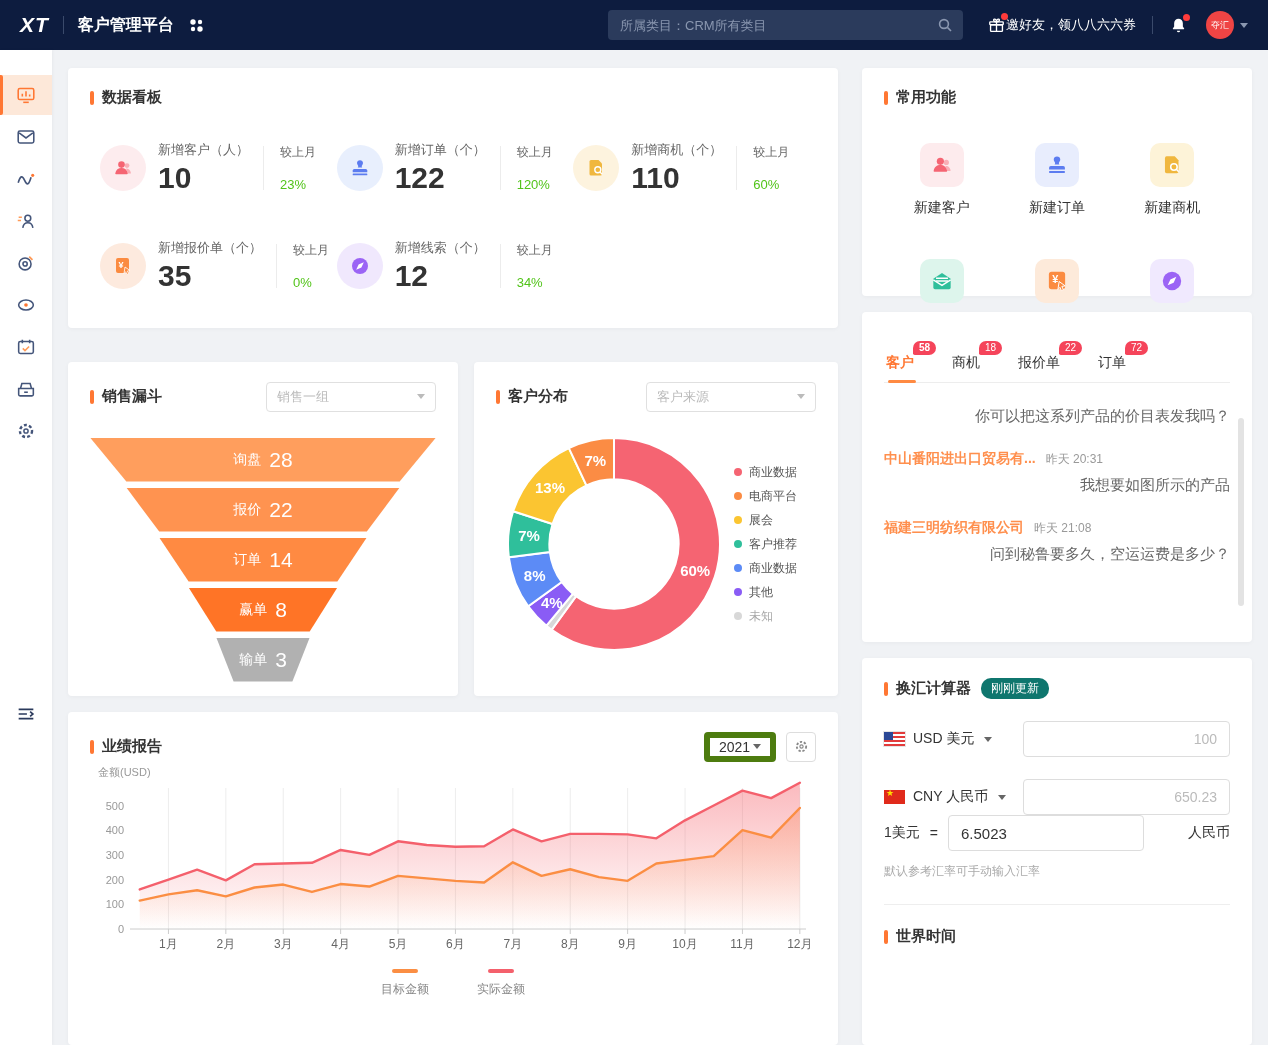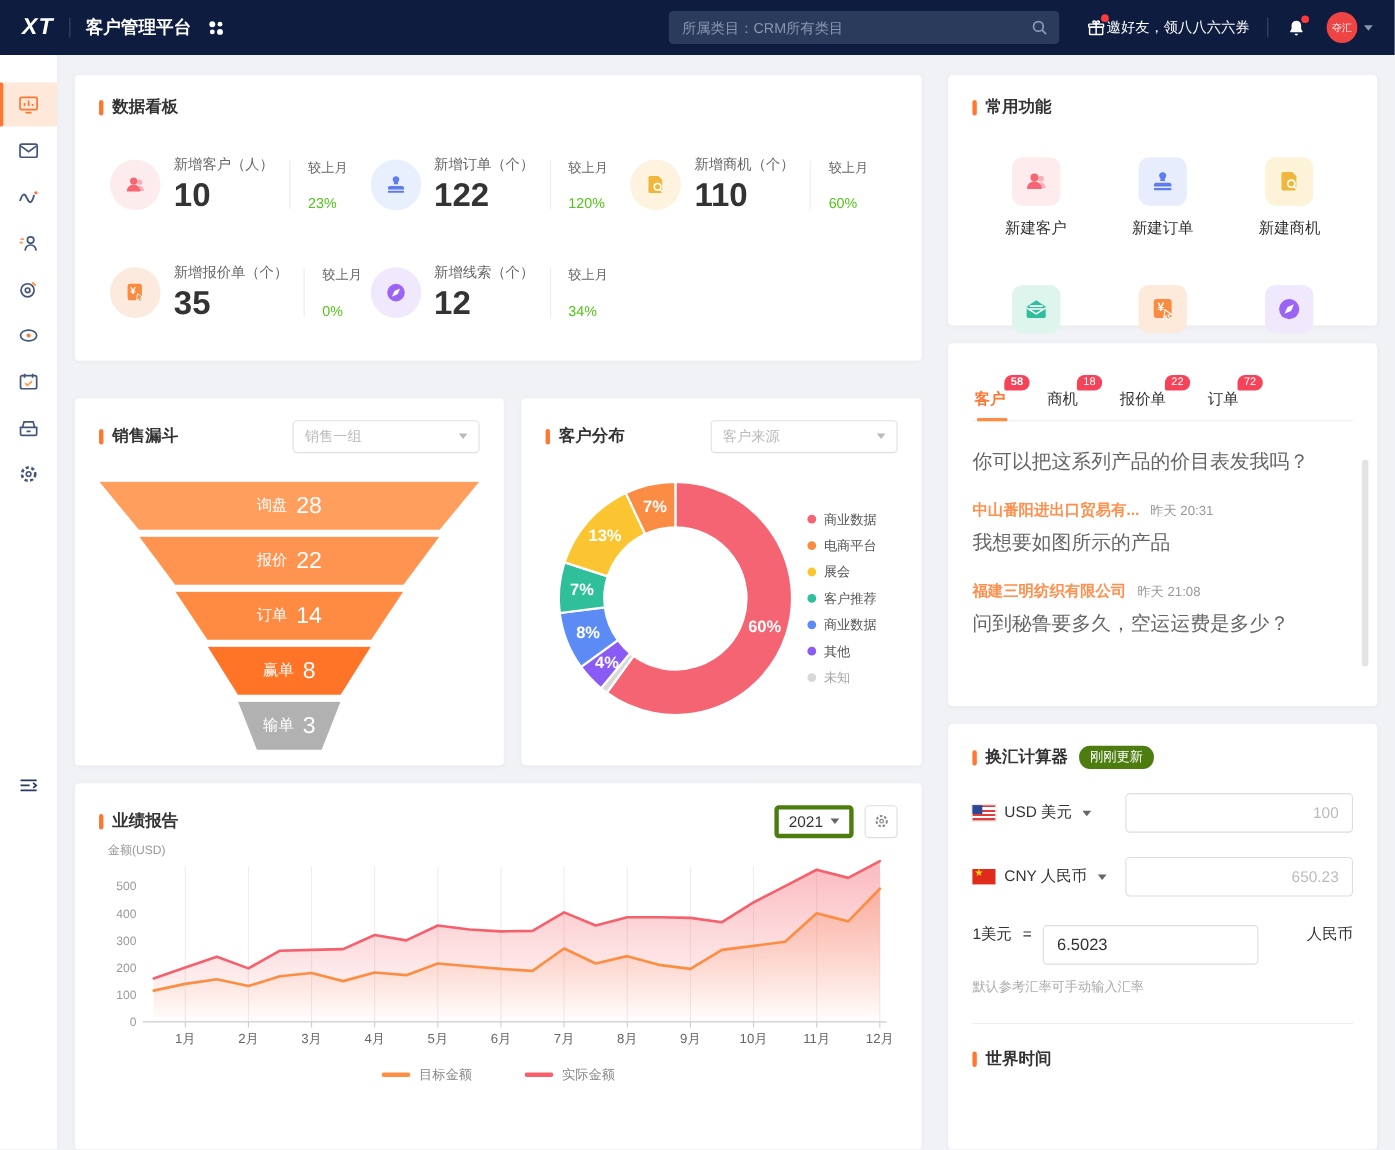--- a/index.html
+++ b/index.html
@@ -100,52 +100,52 @@
   .todo-tab .badge { position:absolute; top:-7px; right:-20px; background:#f5445a; color:#fff;
      font-size:10px; border-radius:8px 8px 8px 2px; padding:1px 6px; line-height:12px; }
   .todo-tab.active { color:#ff7733; font-weight:700; }
   .todo-tab.active::after { content:''; position:absolute; left:4px; bottom:-1px; width:28px; height:3px;
      background:#ff8a42; border-radius:2px; }
   .todo-list { padding-top:16px; }
   .todo-item { margin-bottom:24px; cursor:pointer; }
   .todo-item .t-head { display:flex; align-items:baseline; gap:10px; }
   .t-company { color:#ff8f4d; font-size:14px; font-weight:700; }
   .t-time { color:#999; font-size:12px; }
-  .t-msg { color:#666; font-size:18px; margin-top:8px; }
+  .t-msg { color:#666; font-size:15px; margin-top:8px;text-align:right; }
   .todo-scrollbar { position:absolute; right:8px; top:106px; width:6px; height:188px;
      background:#e3e3e3; border-radius:3px; cursor:pointer; }
 
   
   .report-card { height:374px; }
   .report-tools { display:flex; gap:10px; }
-  .year-select { width:72px; height:30px; border:4px solid #4d7c0f; border-radius:4px; display:flex;
+  .year-select { width:72px; height:30px; border:6px solid #4d7c0f; border-radius:4px; display:flex;
      align-items:center; justify-content:space-between; padding:0 9px; font-size:14px; color:#333; cursor:pointer; }
   .year-select .caret { border-top-color:#666; margin:0; }
   .gear-btn { width:30px; height:30px; border:1px solid #ddd; border-radius:4px; background:#fff;
      display:flex; align-items:center; justify-content:center; cursor:pointer; }
   .chart-legend { display:flex; justify-content:center; gap:48px; margin-top:2px; }
-  .cl-item { display:flex; align-items:center; gap:8px; font-size:12px; color:#888; }
+  .cl-item { display:flex; align-items:center; gap:8px; font-size:12px; color:#888;flex-direction:column; }
   .cl-line { width:26px; height:4px; border-radius:2px; }
 
   
   .fx-card { flex:1; min-height:300px; }
   .fx-title-row { display:flex; align-items:center; gap:10px; }
-  .fx-badge { background:#4d7c0f; color:#fff; font-size:12px; border-radius:10px; padding:2px 10px; }
+  .fx-badge { background:#0f766e; color:#fff; font-size:12px; border-radius:10px; padding:2px 10px; }
   .fx-row { display:flex; align-items:center; margin-top:22px; }
   .fx-cur { display:flex; align-items:center; gap:8px; width:146px; font-size:14px; color:#333; cursor:pointer; }
   .fx-cur .caret { border-top-color:#666; margin-left:2px; }
   .fx-input { flex:1; height:36px; border:1px solid #ddd; border-radius:4px; font-size:14px;
      text-align:right; padding:0 12px; color:#333; outline:none; }
   .fx-input::placeholder { color:#bbb; }
   .flag-us { width:21px; height:14px; background:repeating-linear-gradient(#e23b3b 0 2px,#fff 2px 4px);
      position:relative; outline:1px solid #e5e5e5; flex:none; }
   .flag-us::after { content:''; position:absolute; left:0; top:0; width:9px; height:8px; background:#2b4896; }
   .flag-cn { width:21px; height:14px; background:#e02a1b; position:relative; flex:none; }
   .flag-cn::after { content:'★'; position:absolute; left:2px; top:-2px; color:#ffde00; font-size:9px; }
-  .rate-row { display:flex; align-items:flex-start; gap:10px; margin-top:26px; font-size:14px; color:#333; }
+  .rate-row { display:flex; align-items:center; gap:10px; font-size:14px; color:#333; }
   .rate-input { width:196px; height:36px; border:1px solid #ddd; border-radius:4px; font-size:15px;
      padding:0 12px; color:#333; outline:none; }
   .rate-unit { margin-left:auto; }
   .fx-note { color:#aaa; font-size:12px; margin-top:12px; }
   .fx-divider { height:1px; background:#eee; margin:24px 0 22px; }
 
   svg { display:block; }
 </style>
 </head>
 <body>

